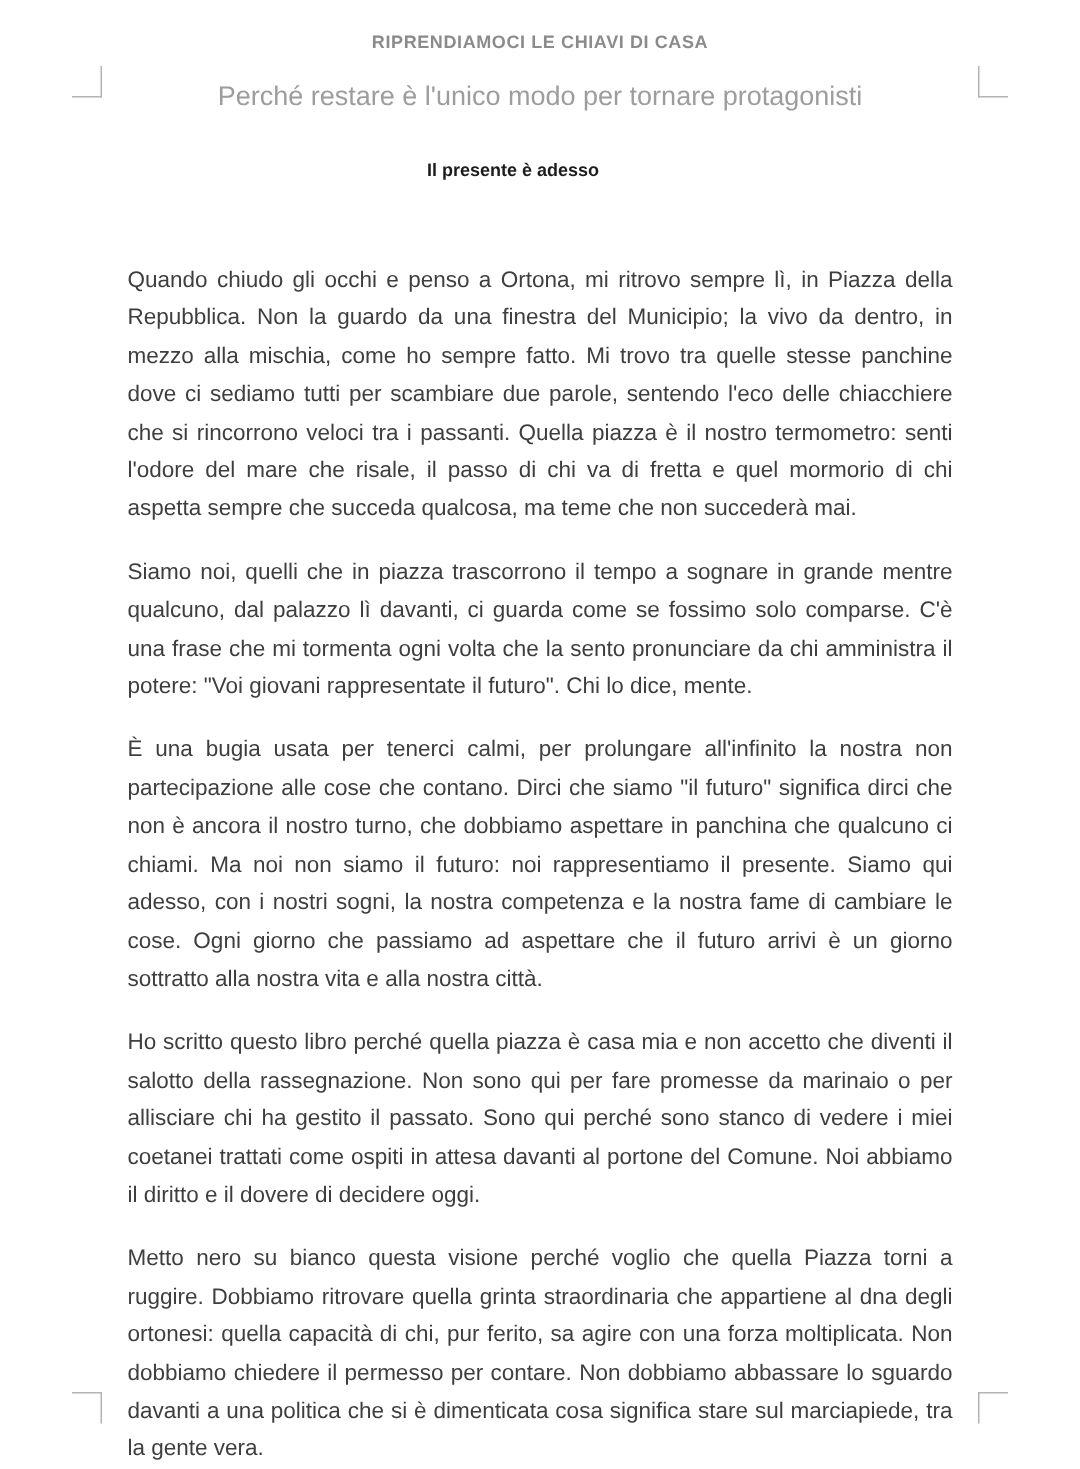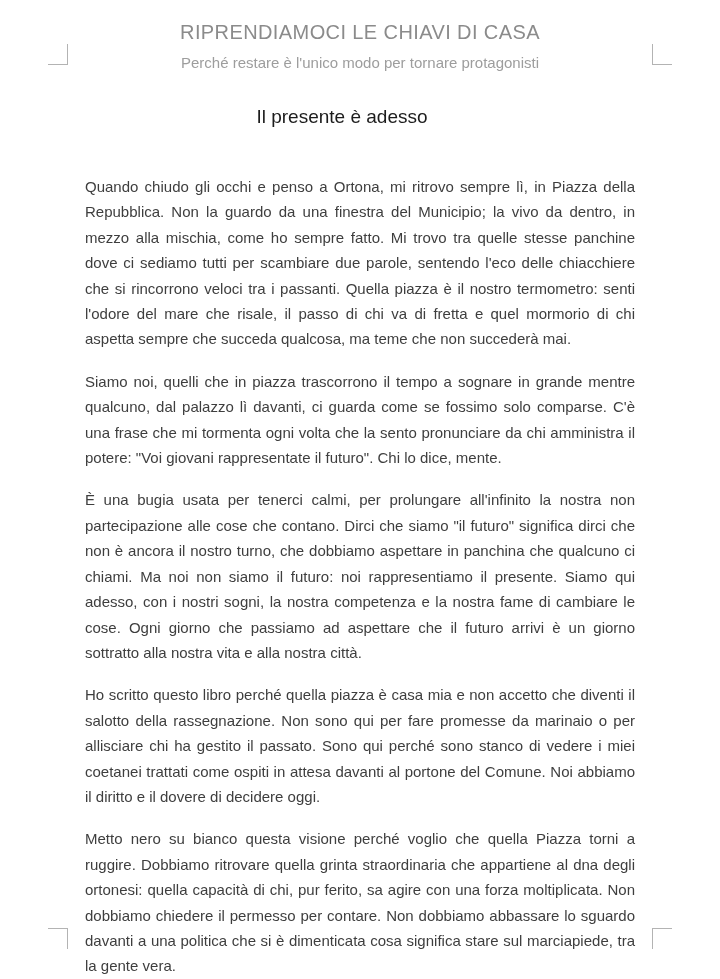--- a/index.html
+++ b/index.html
@@ -34,44 +34,44 @@
   .corner.tr { left: 652px; top: 44px;  border-left:  1px solid var(--boundary-mark-color); border-bottom: 1px solid var(--boundary-mark-color); }
   .corner.bl { left: 48px;  top: 928px; border-right: 1px solid var(--boundary-mark-color); border-top:    1px solid var(--boundary-mark-color); }
   .corner.br { left: 652px; top: 928px; border-left:  1px solid var(--boundary-mark-color); border-top:    1px solid var(--boundary-mark-color); }
 
   .doc-title {
     position: absolute;
     top: 21px;
     left: 0;
     width: 720px;
     text-align: center;
-    font-size: 20px;
-    font-weight: 400;
+    font-size: 12px;
+    font-weight: 700;
     letter-spacing: 0.4px;
     color: var(--title-color);
   }
   .doc-subtitle {
     position: absolute;
     top: 54px;
     left: 0;
     width: 720px;
     text-align: center;
-    font-size: 15px;
+    font-size: 18px;
     font-weight: 400;
     color: var(--subtitle-color);
   }
   .chapter-heading {
     position: absolute;
     top: 106px;
     left: 0;
     width: 684px;
     margin: 0;
     text-align: center;
-    font-size: 19px;
-    font-weight: 400;
+    font-size: 12px;
+    font-weight: 700;
     color: var(--heading-color);
   }
   .text-block {
     position: absolute;
     top: 157px;
     left: 68px;
     width: 584px;
     font-size: 15px;
     line-height: 25.4px;
     color: var(--body-text-color);

